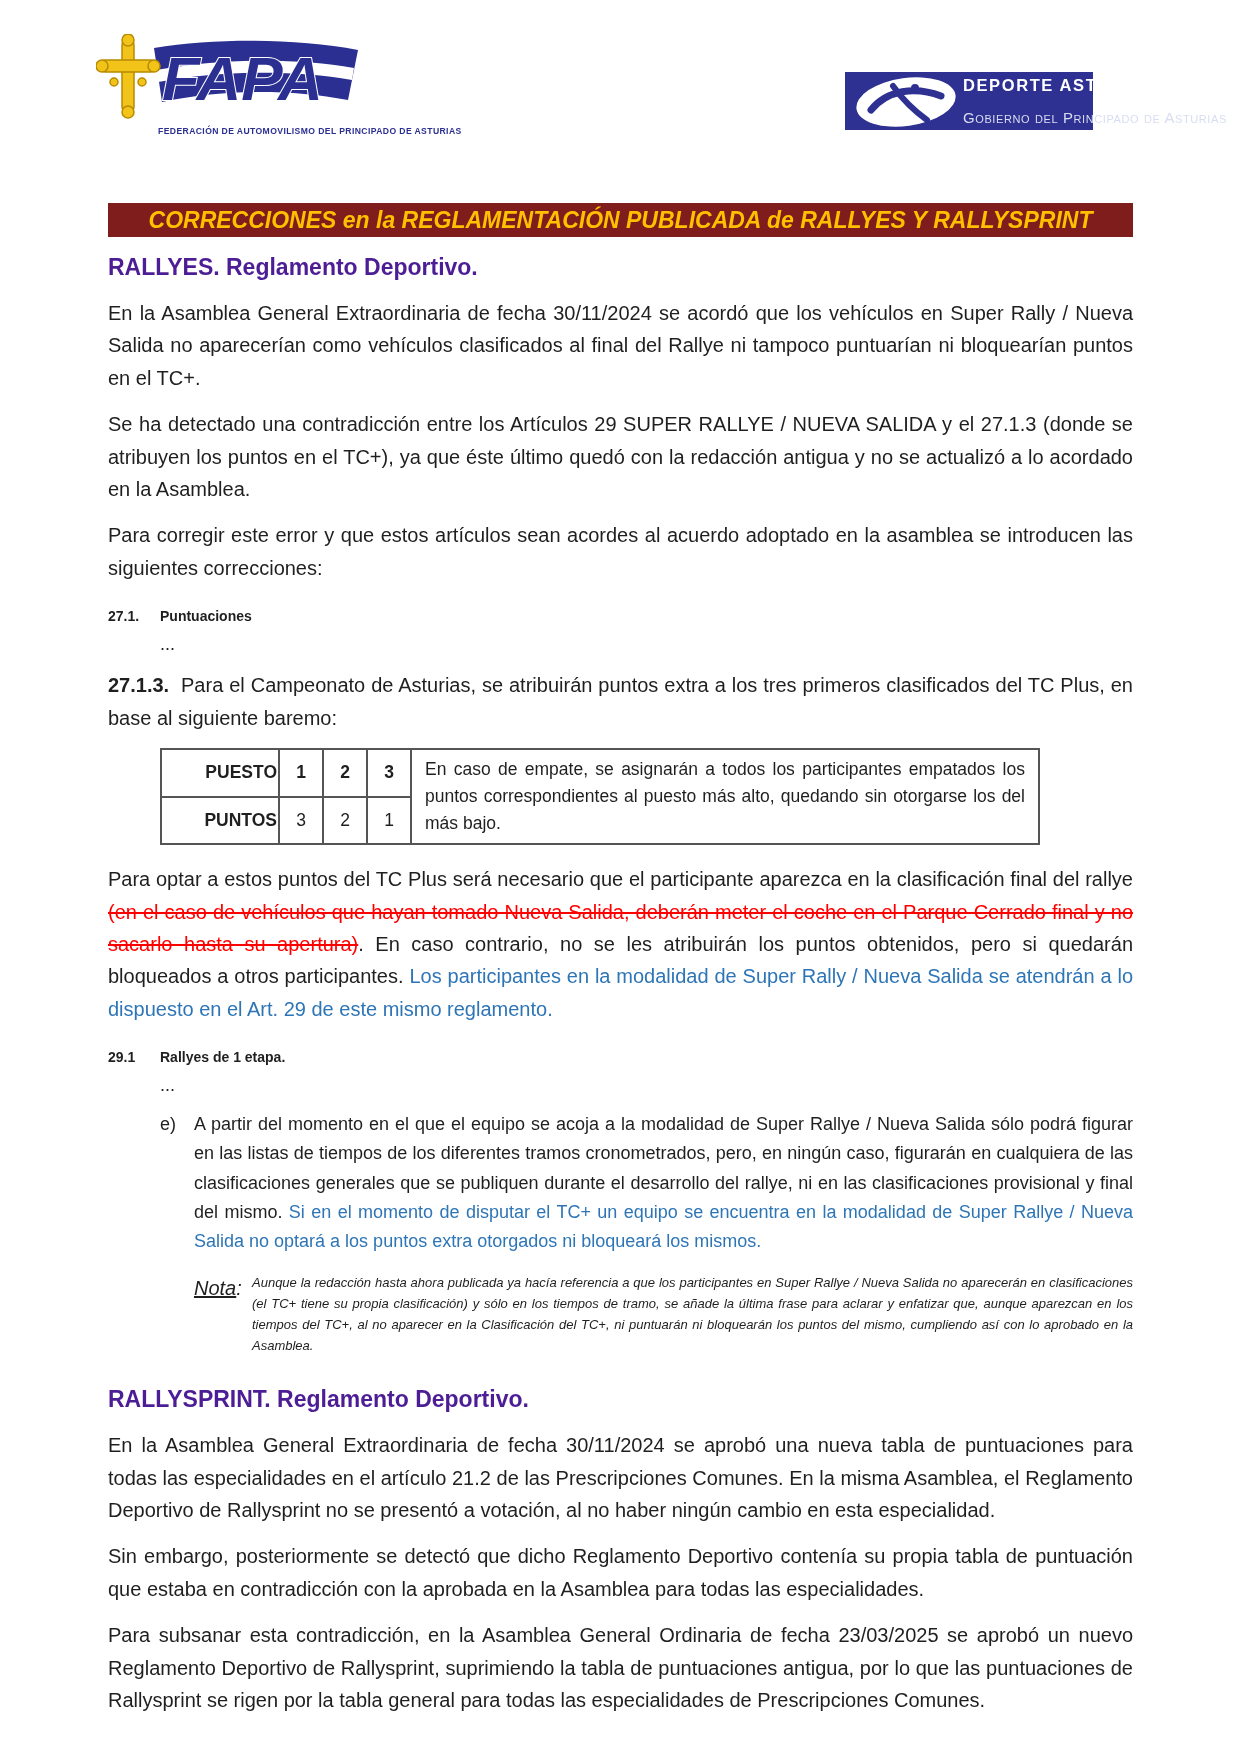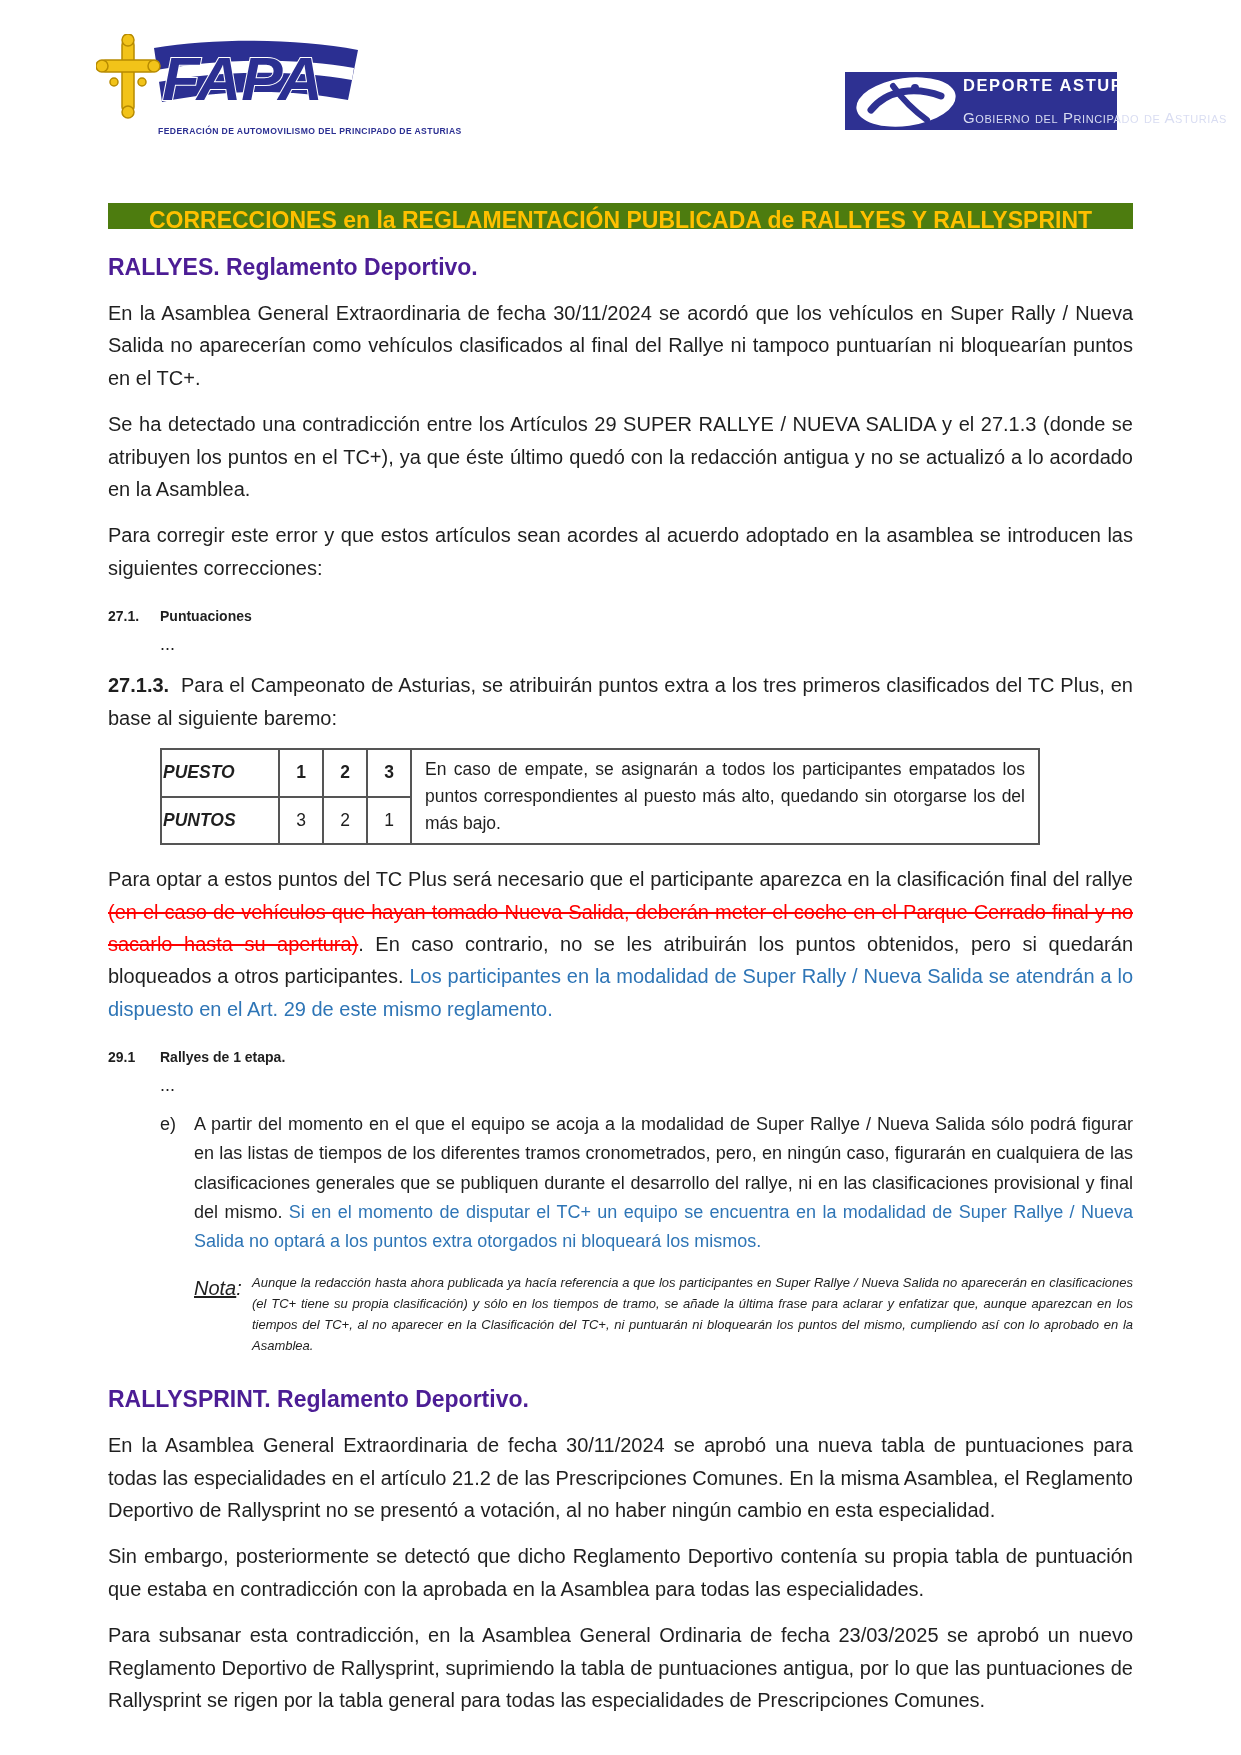--- a/index.html
+++ b/index.html
@@ -11,50 +11,51 @@
   }
 
   
   .fapa-logo { position:absolute; left:96px; top:34px; width:340px; height:108px; }
   .fapa-sub {
     position:absolute; left:62px; top:92px; width:278px;
     font-size:8.6px; font-weight:bold; color:#2b2f92; letter-spacing:.4px;
     text-align:center; white-space:nowrap;
   }
   .deporte-logo {
-    position:absolute; left:845px; top:72px; width:272px; height:58px;
+    position:absolute; left:845px; top:72px; width:248px; height:58px;
     background:#2e3192; display:flex; align-items:center;
   }
   .deporte-ellipse { position:absolute; left:8px; top:4px; }
   .deporte-text { margin-left:118px; display:flex; flex-direction:column; line-height:1.15; }
   .deporte-title { color:#ffffff; font-weight:bold; font-size:16.5px; letter-spacing:1.6px; white-space:nowrap; }
   .deporte-subtitle { color:#d9ddf2; font-size:15px; letter-spacing:.6px; font-variant:small-caps; white-space:nowrap; margin-top:14px; }
 
   
   .title-banner {
-    position:absolute; left:108px; top:203px; width:1025px; height:26px;
-    background:#4d7c0f; color:#ffc000;
+    position:absolute; left:108px; top:203px; width:1025px; height:34px;
+    background:#7f1d1d; color:#ffc000;
     font-size:23px; font-weight:bold; text-align:center; line-height:34px;
     white-space:nowrap;
+    font-style:italic;
   }
 
   
   .content { position:absolute; left:108px; top:254px; width:1025px; }
   .content p { margin:0 0 14px 0; font-size:20px; line-height:1.62; text-align:justify; }
   .doc-heading { font-size:23px; font-weight:bold; margin:0 0 16px 0; color:#4c1d95; }
   .section-head { display:flex; font-weight:bold; font-size:14px; margin:24px 0 10px 0; }
   .section-num { width:52px; flex:0 0 52px; }
   .ellipsis-line { margin:0 0 14px 52px; font-size:18px; }
   .indent { margin-left:52px; }
   .bold { font-weight:bold; }
 
   
   table.points { border-collapse:collapse; margin:6px 0 18px 52px; table-layout:fixed; }
   table.points td { border:2px solid #555555; font-size:17.5px; vertical-align:middle; }
-  td.lbl { width:114px; text-align:left; font-weight:bold; height:41px;font-style:italic; }
+  td.lbl { width:114px; text-align:right; font-weight:bold; height:41px; }
   td.num { width:40px; text-align:center; }
   tr.r1 td.num { font-weight:bold; }
   td.note { width:600px; padding:6px 13px; text-align:justify; font-size:18px; line-height:1.55; font-weight:normal; }
 
   .struck { color:#ff0000; text-decoration:line-through; }
   .bluetxt { color:#2e75b6; }
 
   .e-item { display:flex; margin:0 0 16px 52px; }
   .e-marker { flex:0 0 34px; font-size:18px; line-height:1.62; }
   .e-text { flex:1; font-size:18px; line-height:1.62; text-align:justify; }

